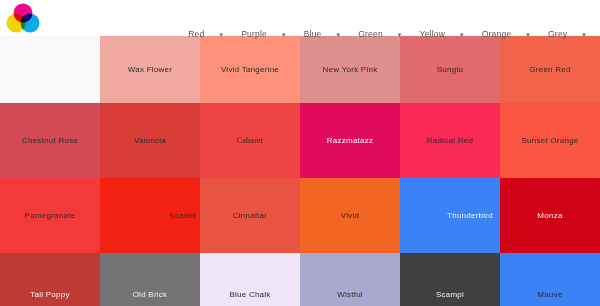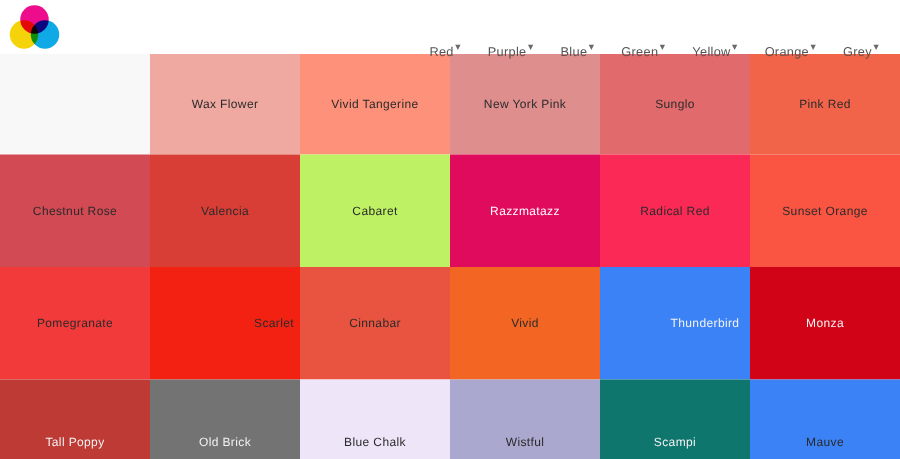--- a/index.html
+++ b/index.html
@@ -29,22 +29,22 @@
     align-items: center;
     gap: 18px;
     padding-right: 6px;
   }
   .nav-item {
     font-size: 8.5px;
     color: #545454;
     letter-spacing: .2px;
     white-space: nowrap;
     display: inline-flex;
-    align-items: flex-start;
-    gap: 1px;
+    align-items: flex-end;
+    gap: 15px;
     cursor: pointer;
     margin-top: 32px;
   }
   .caret { font-size: 7px; line-height: 1; color: #6a6a6a; position: relative; top: -1px; }
 
   
   .grid {
     flex: 1 1 auto;
     display: grid;
     grid-template-columns: 100px 100px 100px 100px 100px 100px;
@@ -126,29 +126,29 @@
       <div class="cell row1" style="background: rgb(253, 145, 121);">
         <span class="cell-label" style="color: rgb(43, 43, 43);">Vivid Tangerine</span>
       </div>
       <div class="cell row1" style="background: rgb(222, 142, 140);">
         <span class="cell-label" style="color: rgb(43, 43, 43);">New York Pink</span>
       </div>
       <div class="cell row1" style="background: rgb(224, 106, 108);">
         <span class="cell-label" style="color: rgb(43, 43, 43);">Sunglo</span>
       </div>
       <div class="cell row1" style="background: rgb(242, 100, 74);">
-        <span class="cell-label" style="color: rgb(43, 43, 43);">Pink Red</span>
+        <span class="cell-label" style="color: rgb(43, 43, 43);">Green Red</span>
       </div>
       <div class="cell row2" style="background: rgb(210, 74, 84);">
         <span class="cell-label" style="color: rgb(43, 43, 43);">Chestnut Rose</span>
       </div>
       <div class="cell row2" style="background: rgb(217, 62, 54);">
         <span class="cell-label" style="color: rgb(43, 43, 43);">Valencia</span>
       </div>
-      <div class="cell row2" style="background: #bef264;">
+      <div class="cell row2" style="background: #ef4444; font-family: Liberation Serif, serif;">
         <span class="cell-label" style="color: rgb(43, 43, 43);">Cabaret</span>
       </div>
       <div class="cell row2" style="background: rgb(224, 11, 93);">
         <span class="cell-label" style="color: rgb(255, 255, 255);">Razzmatazz</span>
       </div>
       <div class="cell row2" style="background: rgb(251, 41, 85);">
         <span class="cell-label" style="color: rgb(43, 43, 43);">Radical Red</span>
       </div>
       <div class="cell row2" style="background: rgb(250, 84, 66);">
         <span class="cell-label" style="color: rgb(43, 43, 43);">Sunset Orange</span>
@@ -176,21 +176,21 @@
       </div>
       <div class="cell row4" style="background: #737373;">
         <span class="cell-label" style="color: rgb(242, 242, 242);">Old Brick</span>
       </div>
       <div class="cell row4" style="background: rgb(239, 229, 248);">
         <span class="cell-label" style="color: rgb(43, 43, 43);">Blue Chalk</span>
       </div>
       <div class="cell row4" style="background: rgb(170, 168, 206);">
         <span class="cell-label" style="color: rgb(43, 43, 43);">Wistful</span>
       </div>
-      <div class="cell row4" style="background: #0f766e;">
+      <div class="cell row4" style="background: #404040;">
         <span class="cell-label" style="color: rgb(242, 242, 242);">Scampi</span>
       </div>
       <div class="cell row4" style="background: #3b82f6;">
         <span class="cell-label" style="color: rgb(43, 43, 43);">Mauve</span>
       </div>
     </div>
 
 </div>
 
 </body></html>

